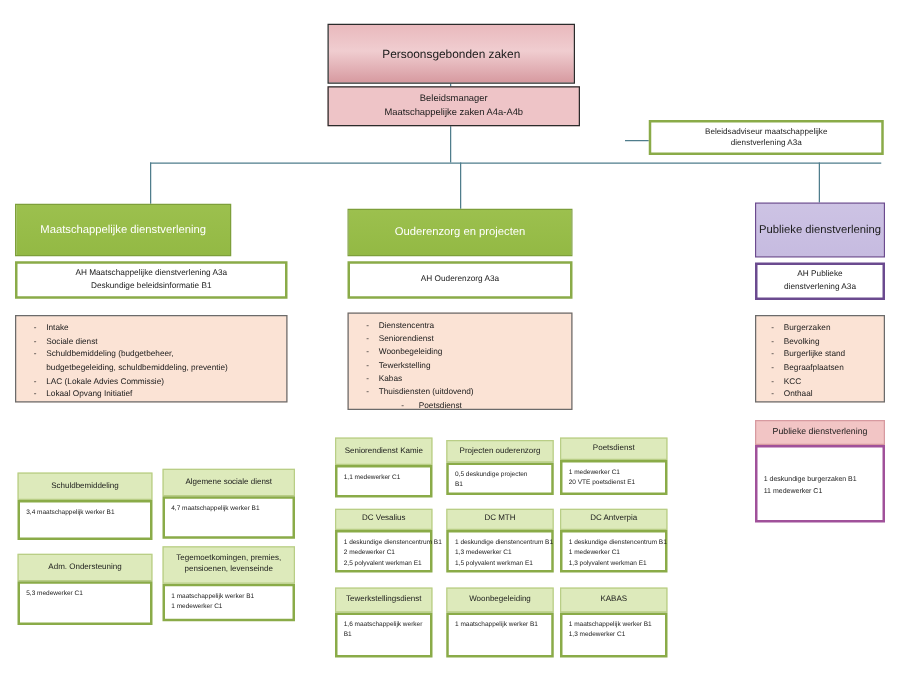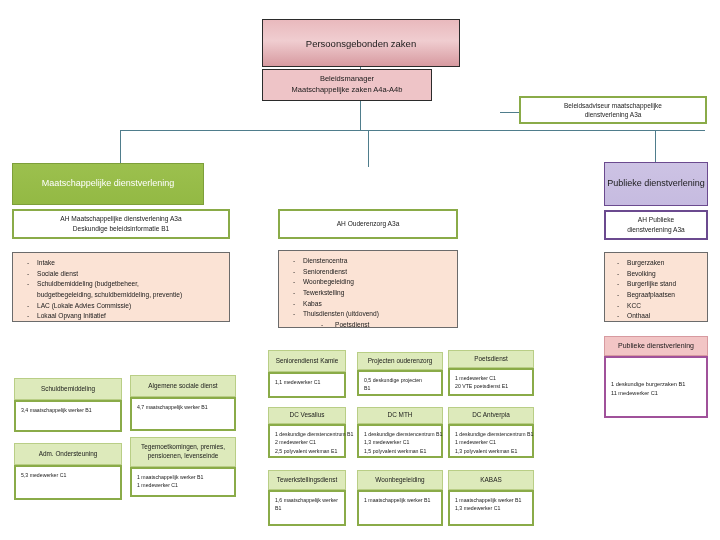--- a/index.html
+++ b/index.html
@@ -113,31 +113,31 @@
   <div class="ln lnh" style="left:120px;top:130px;width:585px;"></div>
   <div class="ln lnv" style="left:120px;top:130px;height:33px;"></div>
   <div class="ln lnv" style="left:368px;top:130px;height:37px;"></div>
   <div class="ln lnv" style="left:655px;top:130px;height:32px;"></div>
   <div class="ln lnh" style="left:500px;top:112px;width:20px;"></div>
 
   <div class="node title-box" style="left:262px;top:19px;width:198px;height:48px;">
     <span>Persoonsgebonden zaken</span>
   </div>
 
-  <div class="node mgr-box" style="left:262px;top:69px;width:170px;height:32px;flex-direction:column;">
+  <div class="node mgr-box" style="left:262px;top:69px;width:202px;height:32px;flex-direction:column;">
     <span>Beleidsmanager</span>
     <span>Maatschappelijke zaken A4a-A4b</span>
   </div>
 
   <div class="node advisor-box" style="left:519px;top:96px;width:188px;height:28px;flex-direction:column;">
     <span>Beleidsadviseur maatschappelijke</span>
     <span>dienstverlening A3a</span>
   </div>
 
-  <div class="node col-head" style="left:12px;top:163px;width:192px;height:42px;">
+  <div class="node col-head" style="left:12px;top:163px;width:173px;height:42px;">
     <span>Maatschappelijke dienstverlening</span>
   </div>
   <div class="node col-sub" style="left:12px;top:209px;width:218px;height:30px;flex-direction:column;">
     <span>AH Maatschappelijke dienstverlening A3a</span>
     <span>Deskundige beleidsinformatie B1</span>
   </div>
   <div class="bullets" style="left:12px;top:252px;width:218px;height:70px;">
     <div class="brow">
         <span class="bdash">-</span>
         <span class="btxt">Intake</span>
@@ -157,20 +157,23 @@
     <div class="brow">
         <span class="bdash">-</span>
         <span class="btxt">LAC (Lokale Advies Commissie)</span>
       </div>
     <div class="brow">
         <span class="bdash">-</span>
         <span class="btxt">Lokaal Opvang Initiatief</span>
       </div>
   </div>
 
+  <div class="node col-head" style="left:278px;top:167px;width:180px;height:38px;">
+    <span>Ouderenzorg en projecten</span>
+  </div>
   <div class="node col-sub" style="left:278px;top:209px;width:180px;height:30px;flex-direction:column;">
     <span>AH Ouderenzorg A3a</span>
   </div>
   <div class="bullets" style="left:278px;top:250px;width:180px;height:78px;">
     <div class="brow">
         <span class="bdash">-</span>
         <span class="btxt">Dienstencentra</span>
       </div>
     <div class="brow">
         <span class="bdash">-</span>

